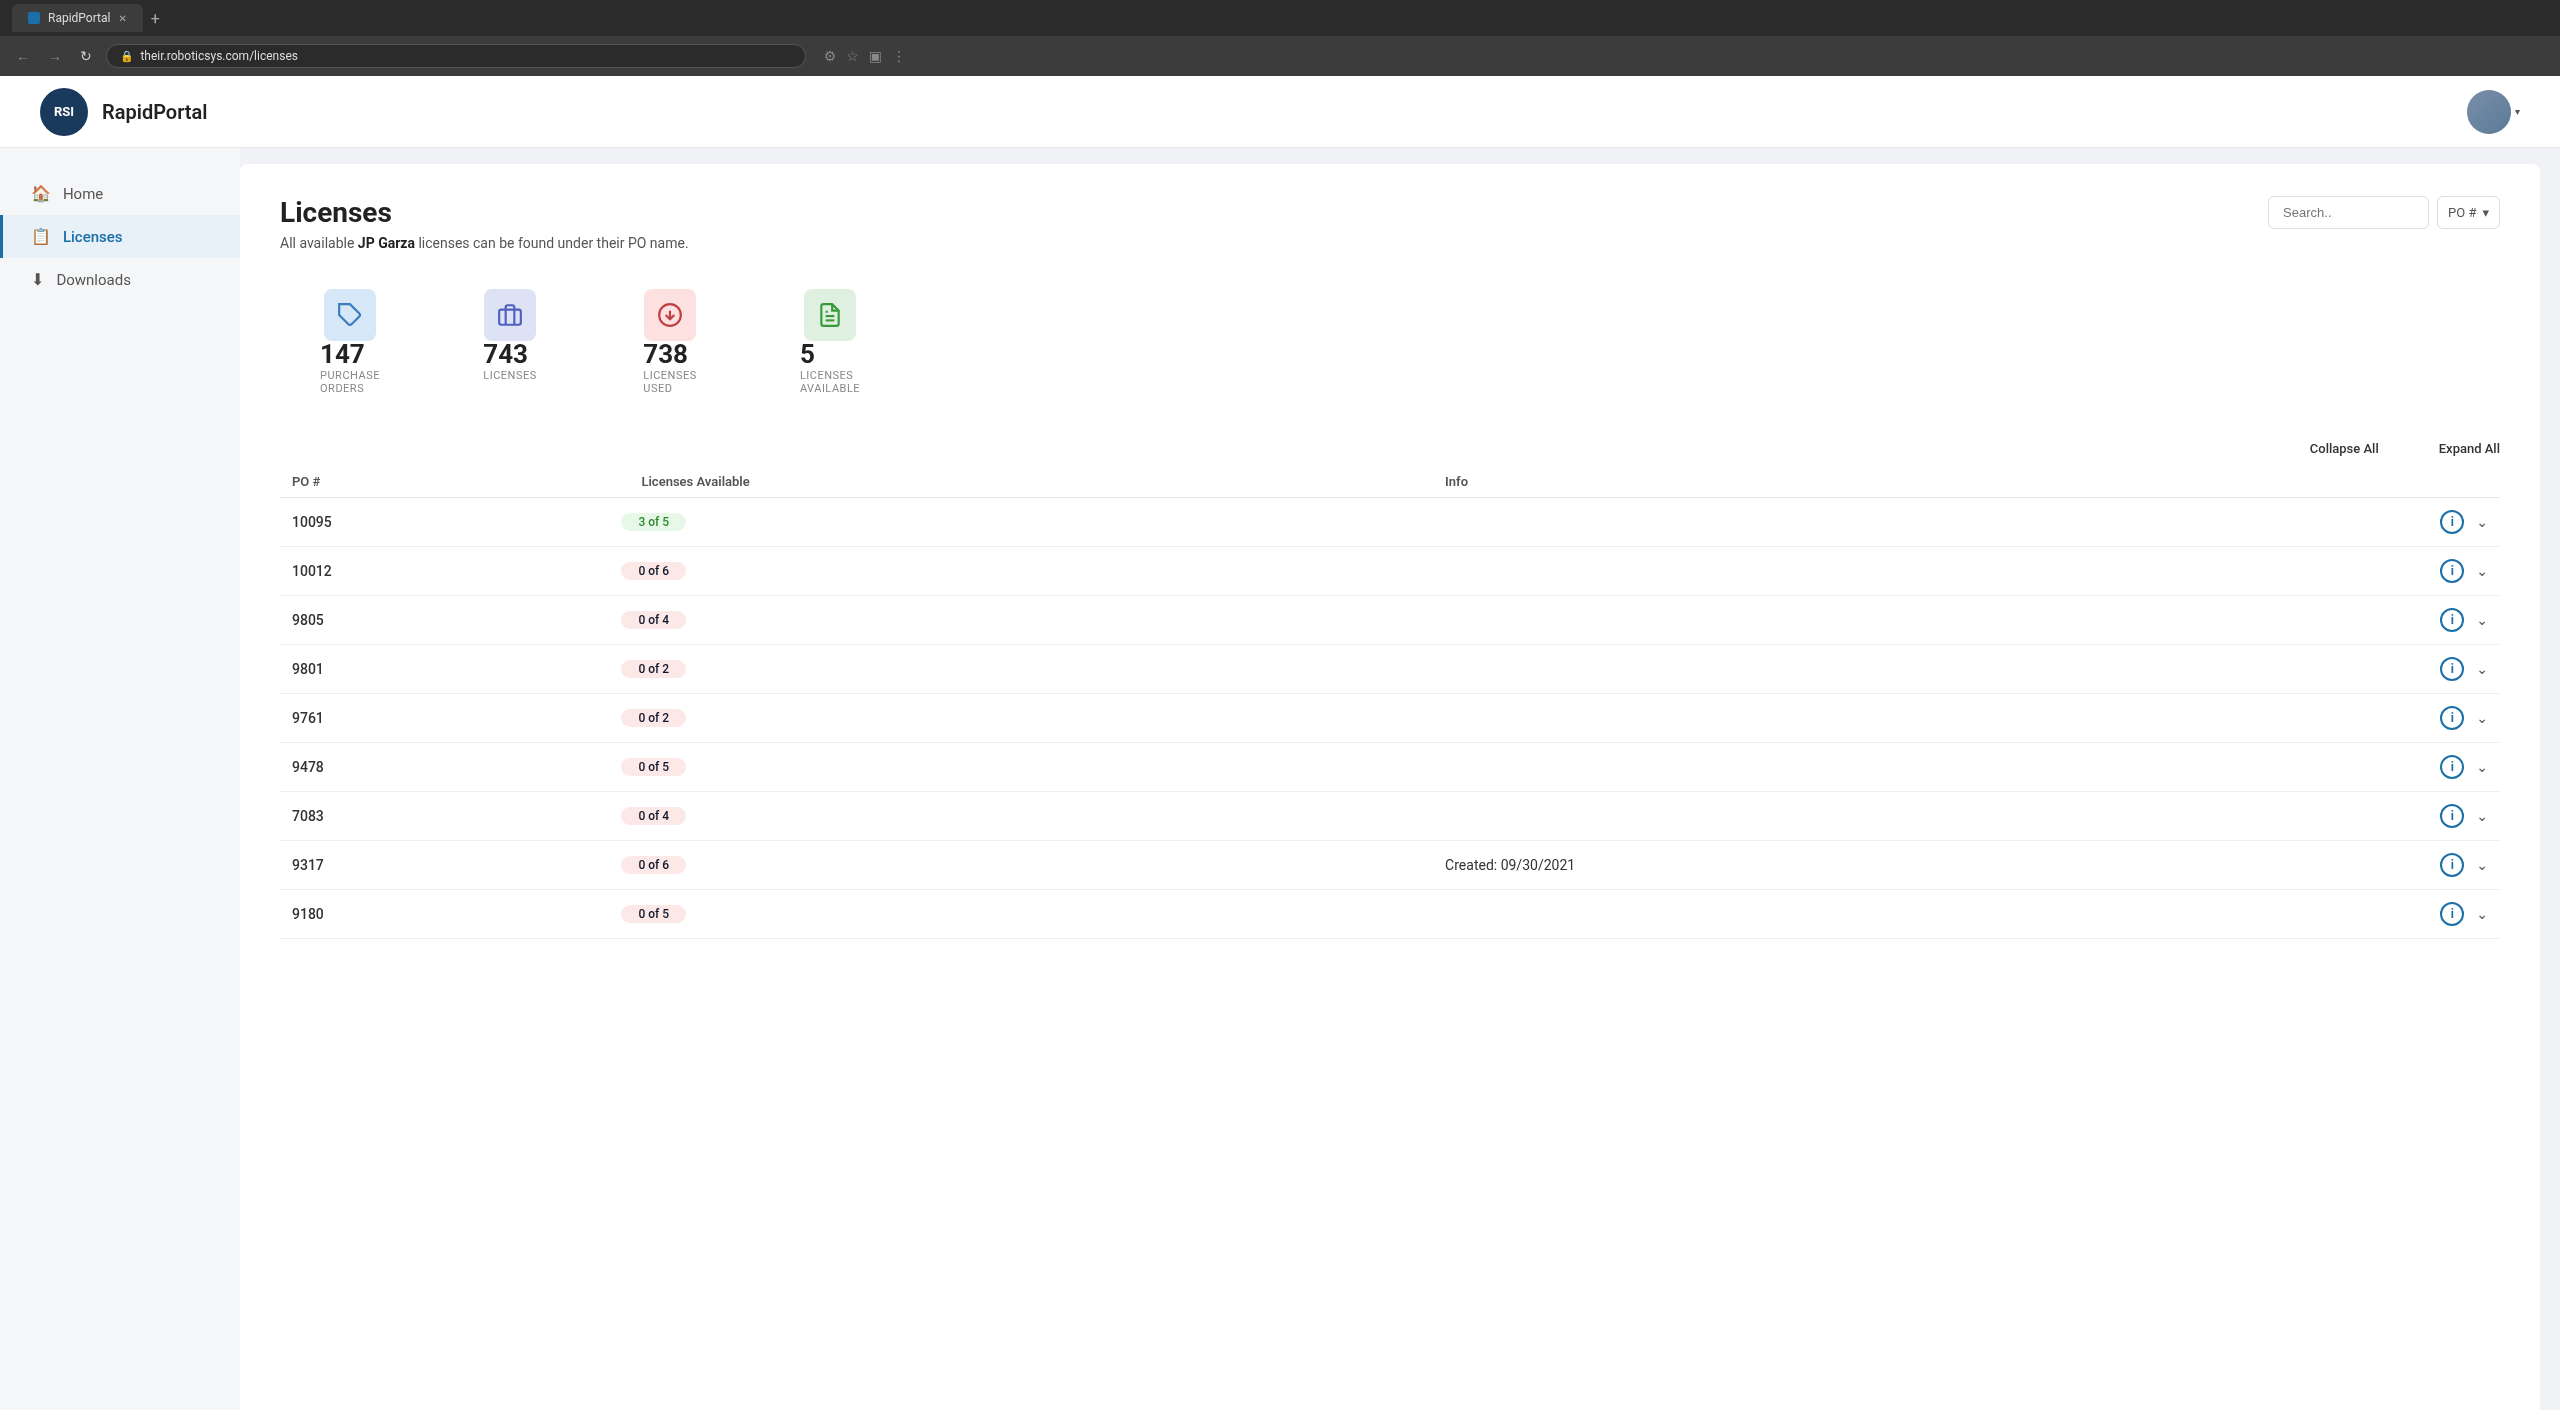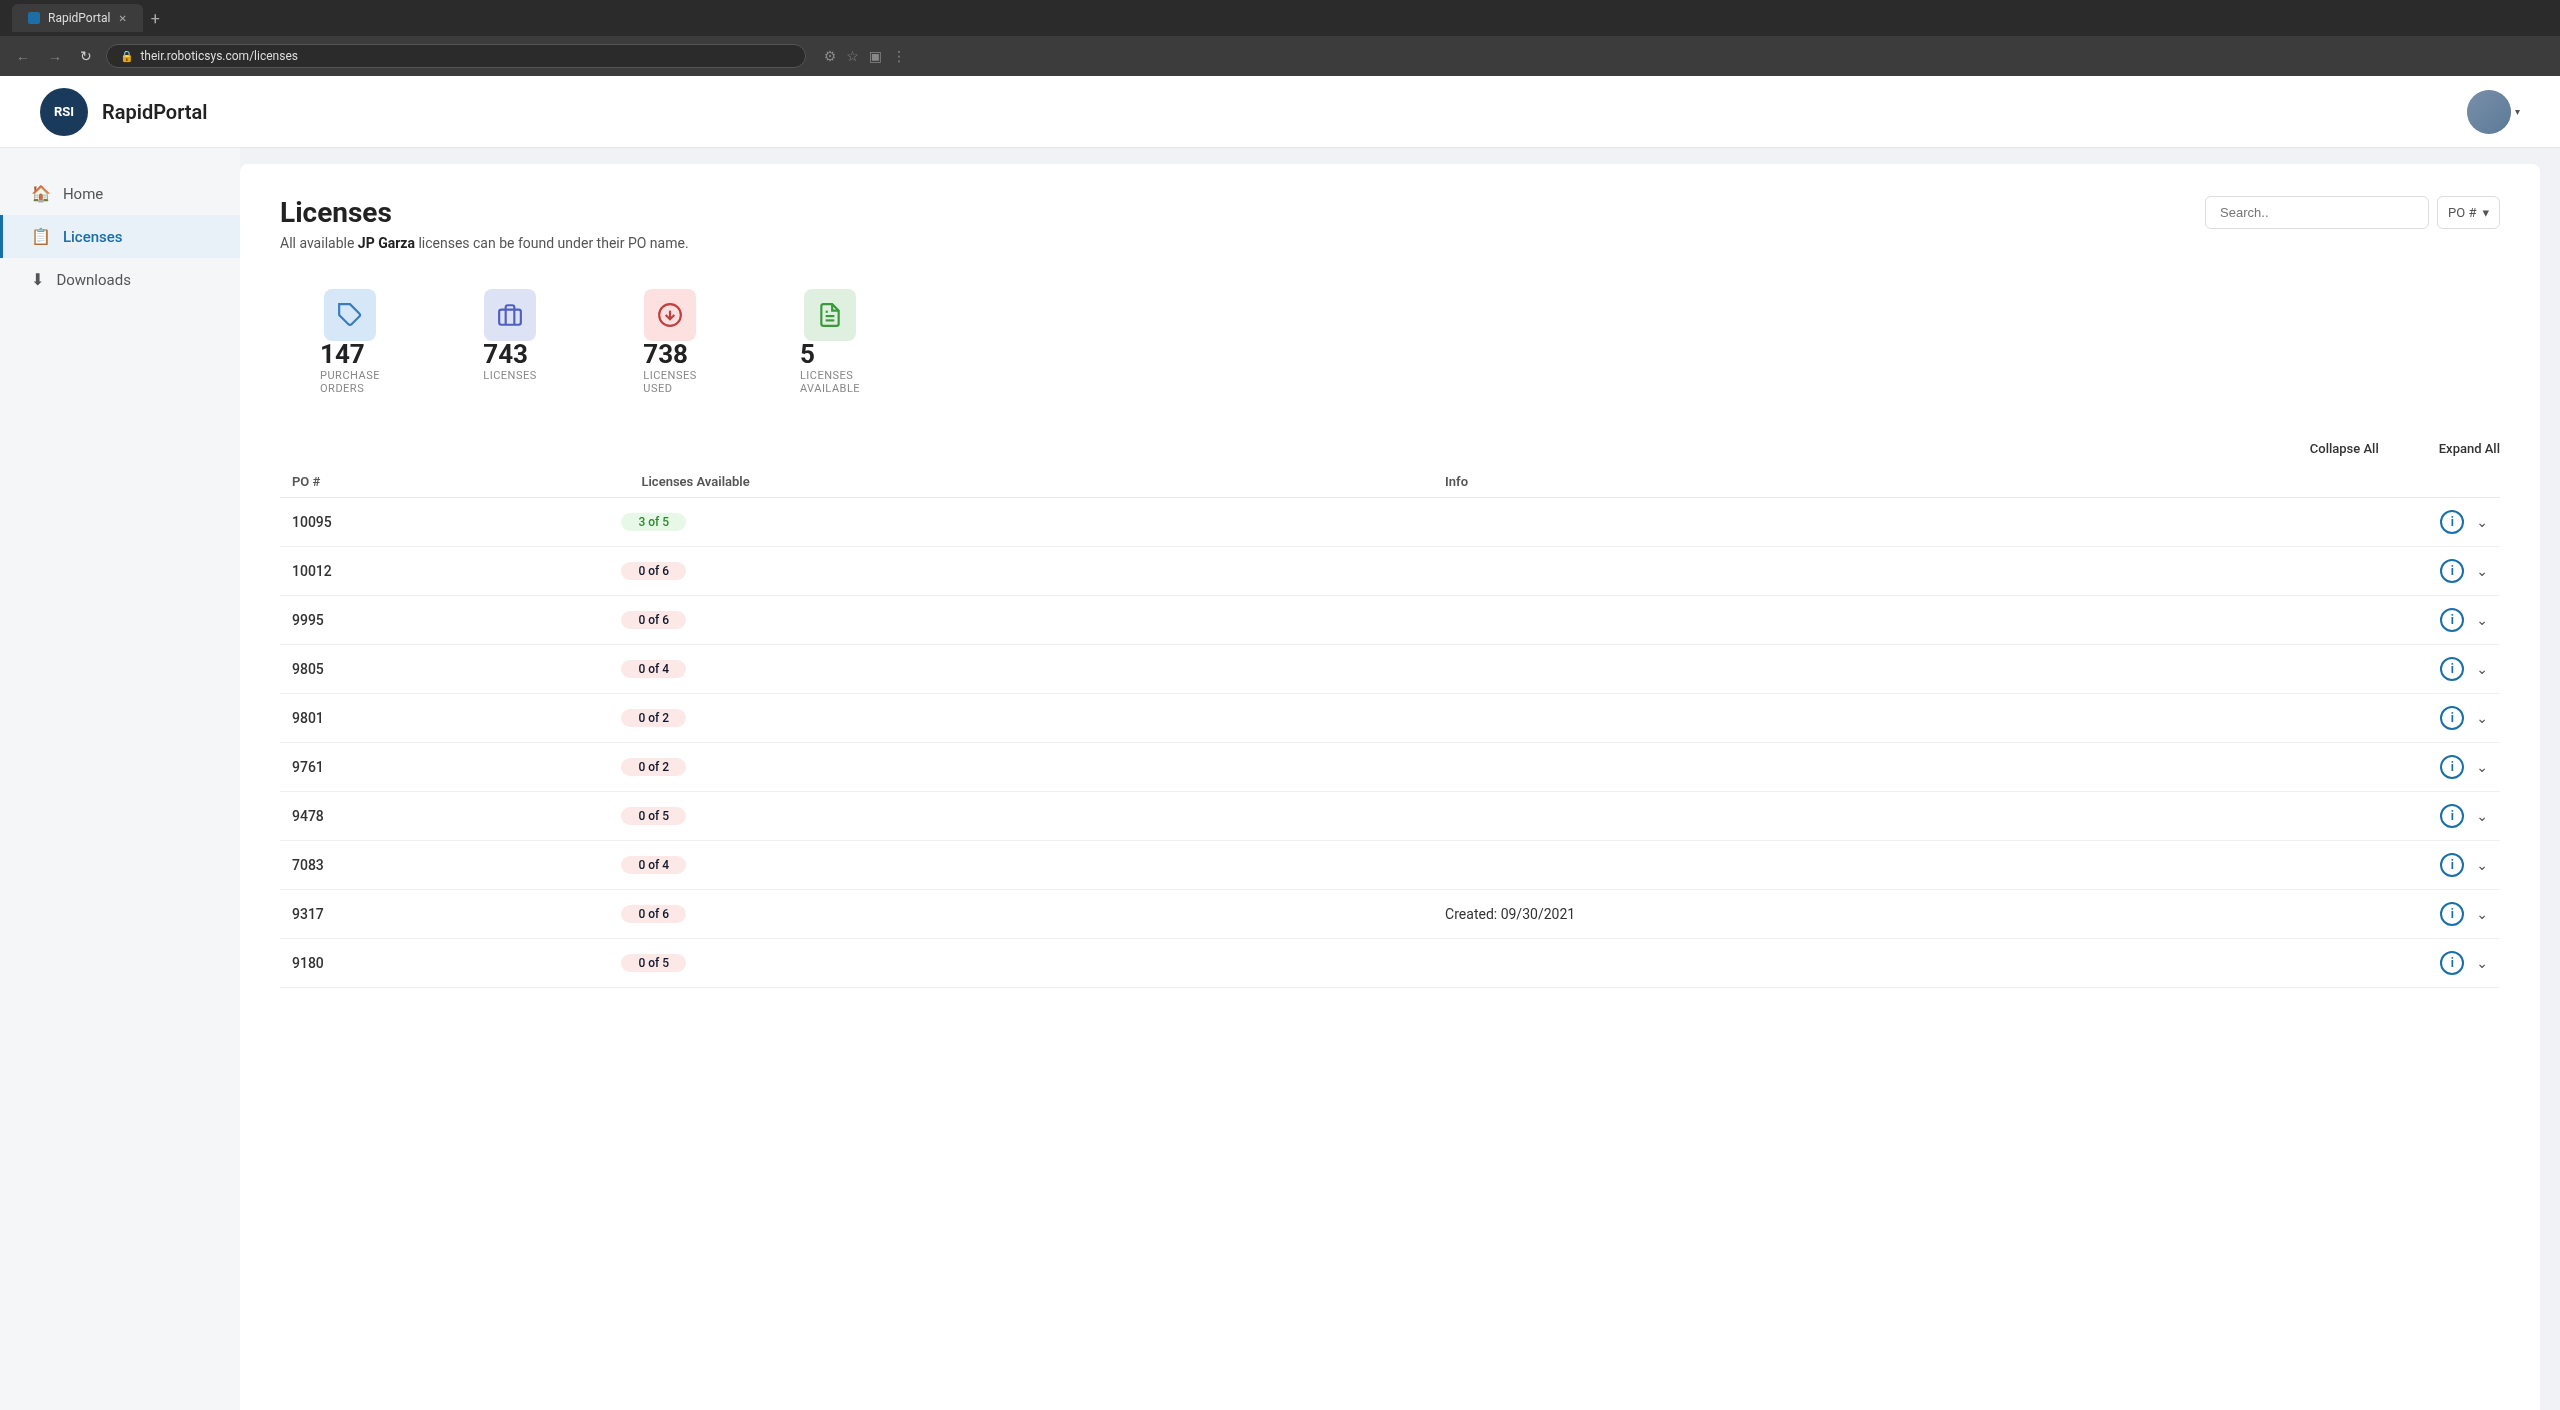--- a/index.html
+++ b/index.html
@@ -189,21 +189,21 @@
       display: flex;
       align-items: center;
       gap: 8px;
     }
     .search-input {
       border: 1px solid #ddd;
       border-radius: 6px;
       padding: 8px 14px;
       font-size: 13px;
       color: #888;
-      width: 224px;
+      width: 161px;
       outline: none;
     }
     .sort-select {
       border: 1px solid #ddd;
       border-radius: 6px;
       padding: 8px 10px;
       font-size: 13px;
       color: #555;
       background: #fff;
       cursor: pointer;
@@ -506,33 +506,20 @@
       </td>
       <td class="info-cell"></td>
       <td>
         <div class="row-actions">
           <span class="info-icon">i</span>
           <span class="chevron-icon">⌄</span>
         </div>
       </td>
     </tr>
           <tr>
-      <td class="po-number">9995</td>
-      <td style="padding-left:40px;">
-        <span class="licenses-badge badge-red">0 of 6</span>
-      </td>
-      <td class="info-cell"></td>
-      <td>
-        <div class="row-actions">
-          <span class="info-icon">i</span>
-          <span class="chevron-icon">⌄</span>
-        </div>
-      </td>
-    </tr>
-          <tr>
       <td class="po-number">9805</td>
       <td style="padding-left:40px;">
         <span class="licenses-badge badge-red">0 of 4</span>
       </td>
       <td class="info-cell"></td>
       <td>
         <div class="row-actions">
           <span class="info-icon">i</span>
           <span class="chevron-icon">⌄</span>
         </div>

